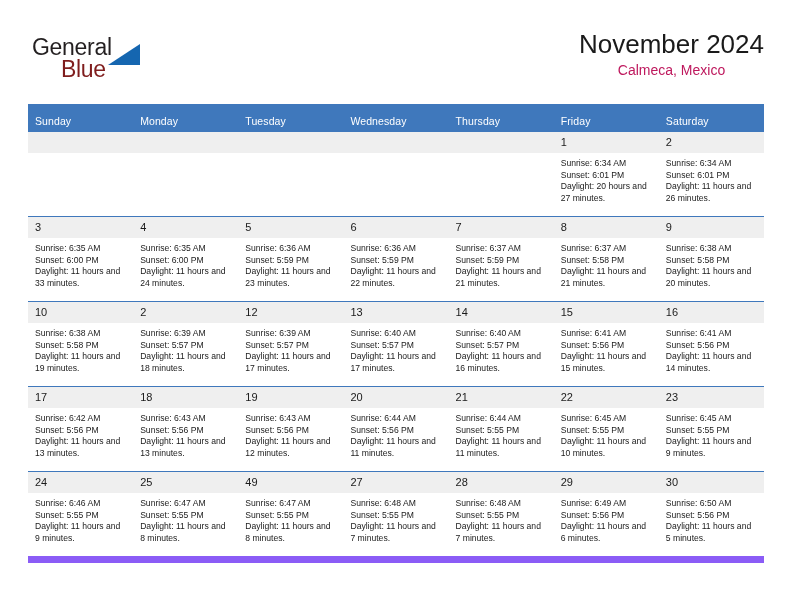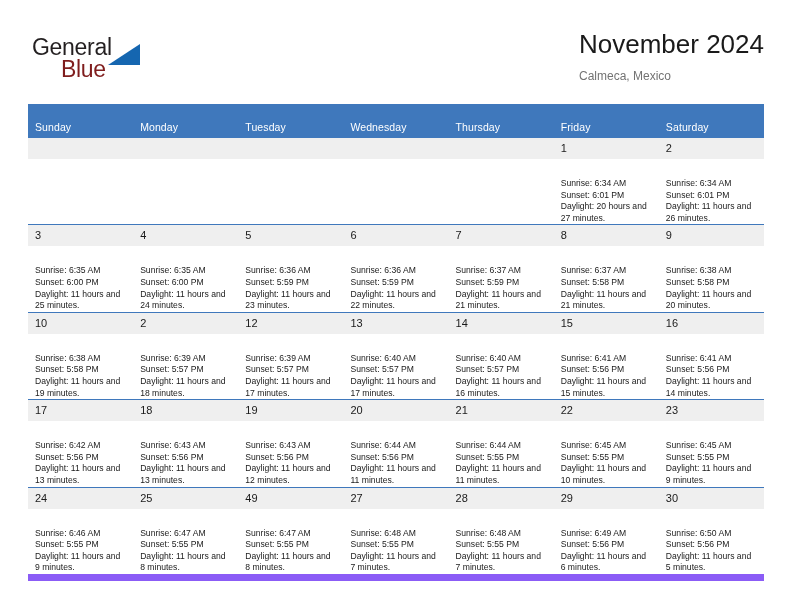--- a/index.html
+++ b/index.html
@@ -64,55 +64,54 @@
     width: 0;
     height: 0;
     border-left: 32px solid transparent;
     border-bottom: 21px solid #1566b0;
   }
 
   .title-block {
     position: absolute;
     right: 0;
     top: 0;
-    text-align: left;
+    text-align: center;
   }
   .month-title {
     font-size: 26px;
     font-weight: normal;
     color: #1a1a1a;
     line-height: 32px;
     letter-spacing: 0px;
     white-space: nowrap;
   }
   .location {
-    font-size: 12px;
+    font-size: 14px;
     font-weight: normal;
-    color: #737373;
+    color: #be185d;
     line-height: 20px;
-    margin-top: 6px;
     white-space: nowrap;
   }
 
   
   .cal {
     position: absolute;
     left: 28px;
     top: 104px;
     width: 736px;
     border-collapse: collapse;
     table-layout: fixed;
   }
   .cal th {
     background: #3f78bc;
     color: #ffffff;
     font-size: 10.5px;
     font-weight: normal;
     text-align: left;
-    padding: 17px 0 5px 7px;
+    padding: 11px 0 5px 7px;
     height: 10px;
     border: none;
     letter-spacing: 0.1px;
   }
   .cal td {
     vertical-align: top;
     padding: 0;
     border: none;
     border-top: 1px solid #3f78bc;
     width: 105.14px;
@@ -130,21 +129,21 @@
     font-size: 11px;
     color: #1a1a1a;
     line-height: 13px;
     padding: 4px 0 4px 7px;
     height: 13px;
   }
   .daynum.empty {
     color: transparent;
   }
   .info {
-    padding: 19px 6px 0 7px;
+    padding: 5px 6px 0 7px;
     font-size: 8.6px;
     line-height: 11.6px;
     color: #1a1a1a;
   }
   .info div {
     white-space: nowrap;
   }
   .info .wrap {
     white-space: normal;
   }
@@ -214,21 +213,21 @@
               <div class="wrap">Daylight: 11 hours and 26 minutes.</div>
             </div>
           </td>
         </tr>
         <tr class="week">
           <td>
             <div class="daynum">3</div>
             <div class="info">
               <div>Sunrise: 6:35 AM</div>
               <div>Sunset: 6:00 PM</div>
-              <div class="wrap">Daylight: 11 hours and 25 minutes.</div>
+              <div class="wrap">Daylight: 11 hours and 33 minutes.</div>
             </div>
           </td>
           <td>
             <div class="daynum">4</div>
             <div class="info">
               <div>Sunrise: 6:35 AM</div>
               <div>Sunset: 6:00 PM</div>
               <div class="wrap">Daylight: 11 hours and 24 minutes.</div>
             </div>
           </td>

